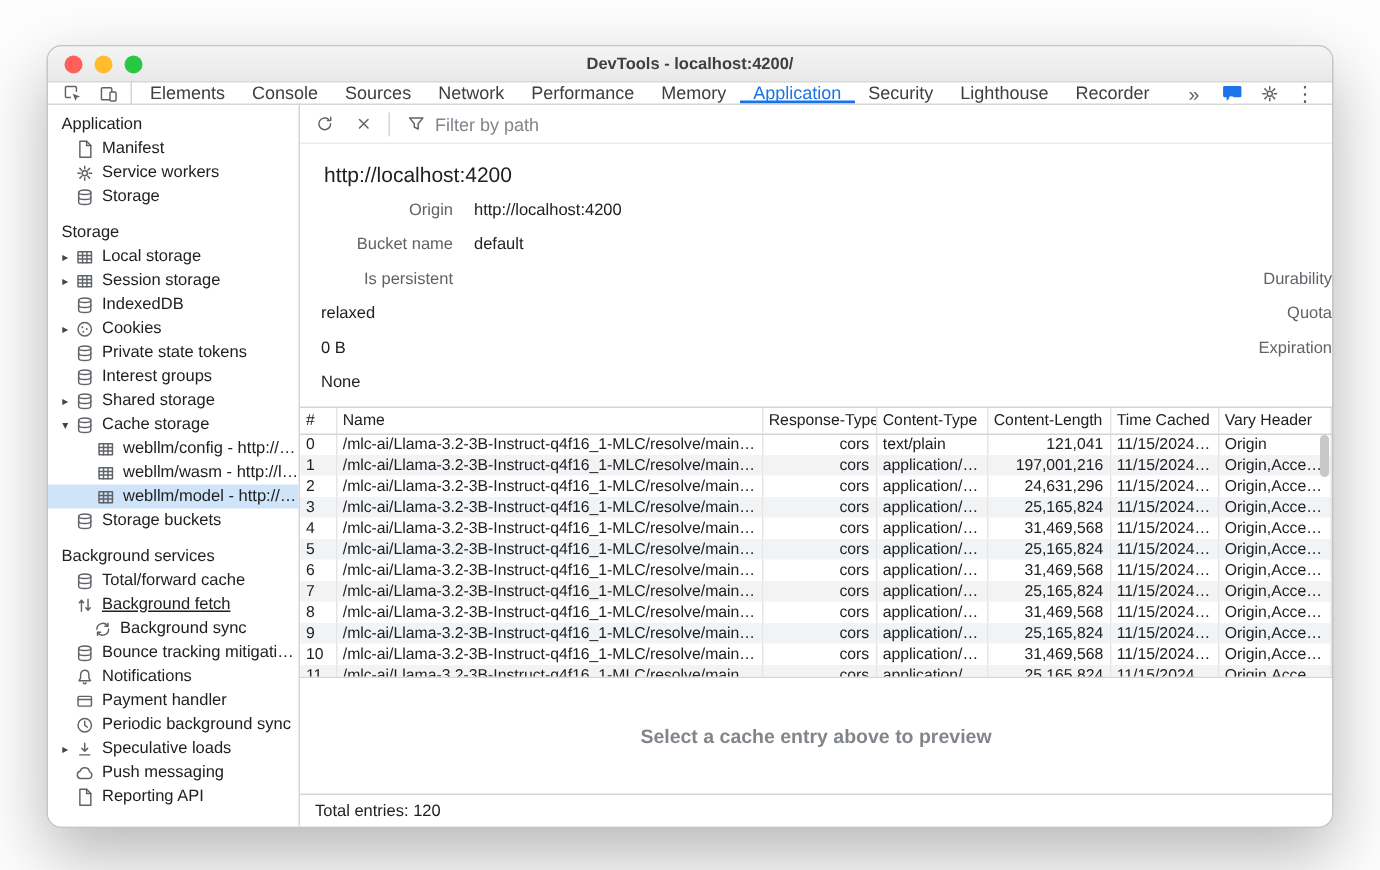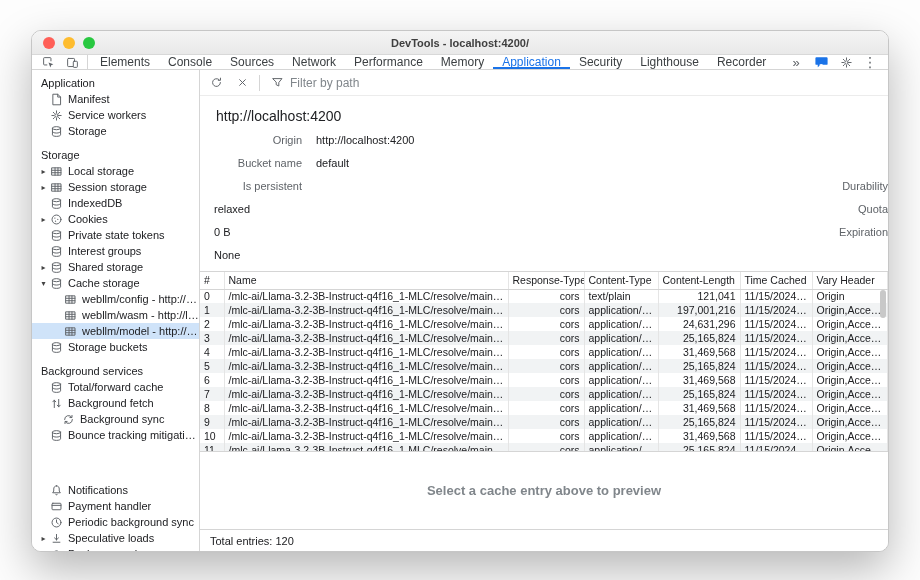--- a/index.html
+++ b/index.html
@@ -334,21 +334,21 @@
               <span class="tw"></span>
               <span class="ic">
                 <svg viewBox="0 0 16 16" width="13" height="13" fill="none" stroke="#5f6368" stroke-width="1.2" stroke-linecap="round" stroke-linejoin="round">
                   <ellipse cx="8" cy="3.9" rx="5" ry="1.9"></ellipse>
                   <path d="M3 3.9v8.2c0 1.1 2.2 1.9 5 1.9s5-.8 5-1.9V3.9"></path>
                   <path d="M3 8c0 1.1 2.2 1.9 5 1.9S13 9.1 13 8"></path>
                 </svg>
               </span>
               <span class="lb">Total/forward cache</span>
             </div>
-            <div class="side-row" style="padding-left: 6px;">
+            <div class="side-row" style="padding-left: 6px; text-decoration: underline;">
               <span class="tw"></span>
               <span class="ic">
                 <svg viewBox="0 0 16 16" width="13" height="13" fill="none" stroke="#5f6368" stroke-width="1.2" stroke-linecap="round" stroke-linejoin="round">
                   <path d="M5.3 13V4M5.3 4 3.5 5.9M5.3 4l1.8 1.9M10.7 3v9M10.7 12l-1.8-1.9M10.7 12l1.8-1.9"></path>
                 </svg>
               </span>
               <span class="lb">Background fetch</span>
             </div>
             <div class="side-row" style="padding-left: 18px;">
               <span class="tw"></span>
@@ -364,21 +364,21 @@
               <span class="tw"></span>
               <span class="ic">
                 <svg viewBox="0 0 16 16" width="13" height="13" fill="none" stroke="#5f6368" stroke-width="1.2" stroke-linecap="round" stroke-linejoin="round">
                   <ellipse cx="8" cy="3.9" rx="5" ry="1.9"></ellipse>
                   <path d="M3 3.9v8.2c0 1.1 2.2 1.9 5 1.9s5-.8 5-1.9V3.9"></path>
                   <path d="M3 8c0 1.1 2.2 1.9 5 1.9S13 9.1 13 8"></path>
                 </svg>
               </span>
               <span class="lb">Bounce tracking mitigations</span>
             </div>
-            <div class="side-row" style="padding-left: 6px; margin-top: 39px;">
+            <div class="side-row" style="padding-left: 6px;">
               <span class="tw"></span>
               <span class="ic">
                 <svg viewBox="0 0 16 16" width="13" height="13" fill="none" stroke="#5f6368" stroke-width="1.2" stroke-linecap="round" stroke-linejoin="round">
                   <path d="M8 2.3c2.2 0 3.4 1.7 3.4 3.9v2.5l1.3 2.1H3.3l1.3-2.1V6.2c0-2.2 1.2-3.9 3.4-3.9z"></path>
                   <path d="M6.9 12.6a1.2 1.2 0 0 0 2.2 0"></path>
                 </svg>
               </span>
               <span class="lb">Notifications</span>
             </div>
             <div class="side-row" style="padding-left: 6px;">

